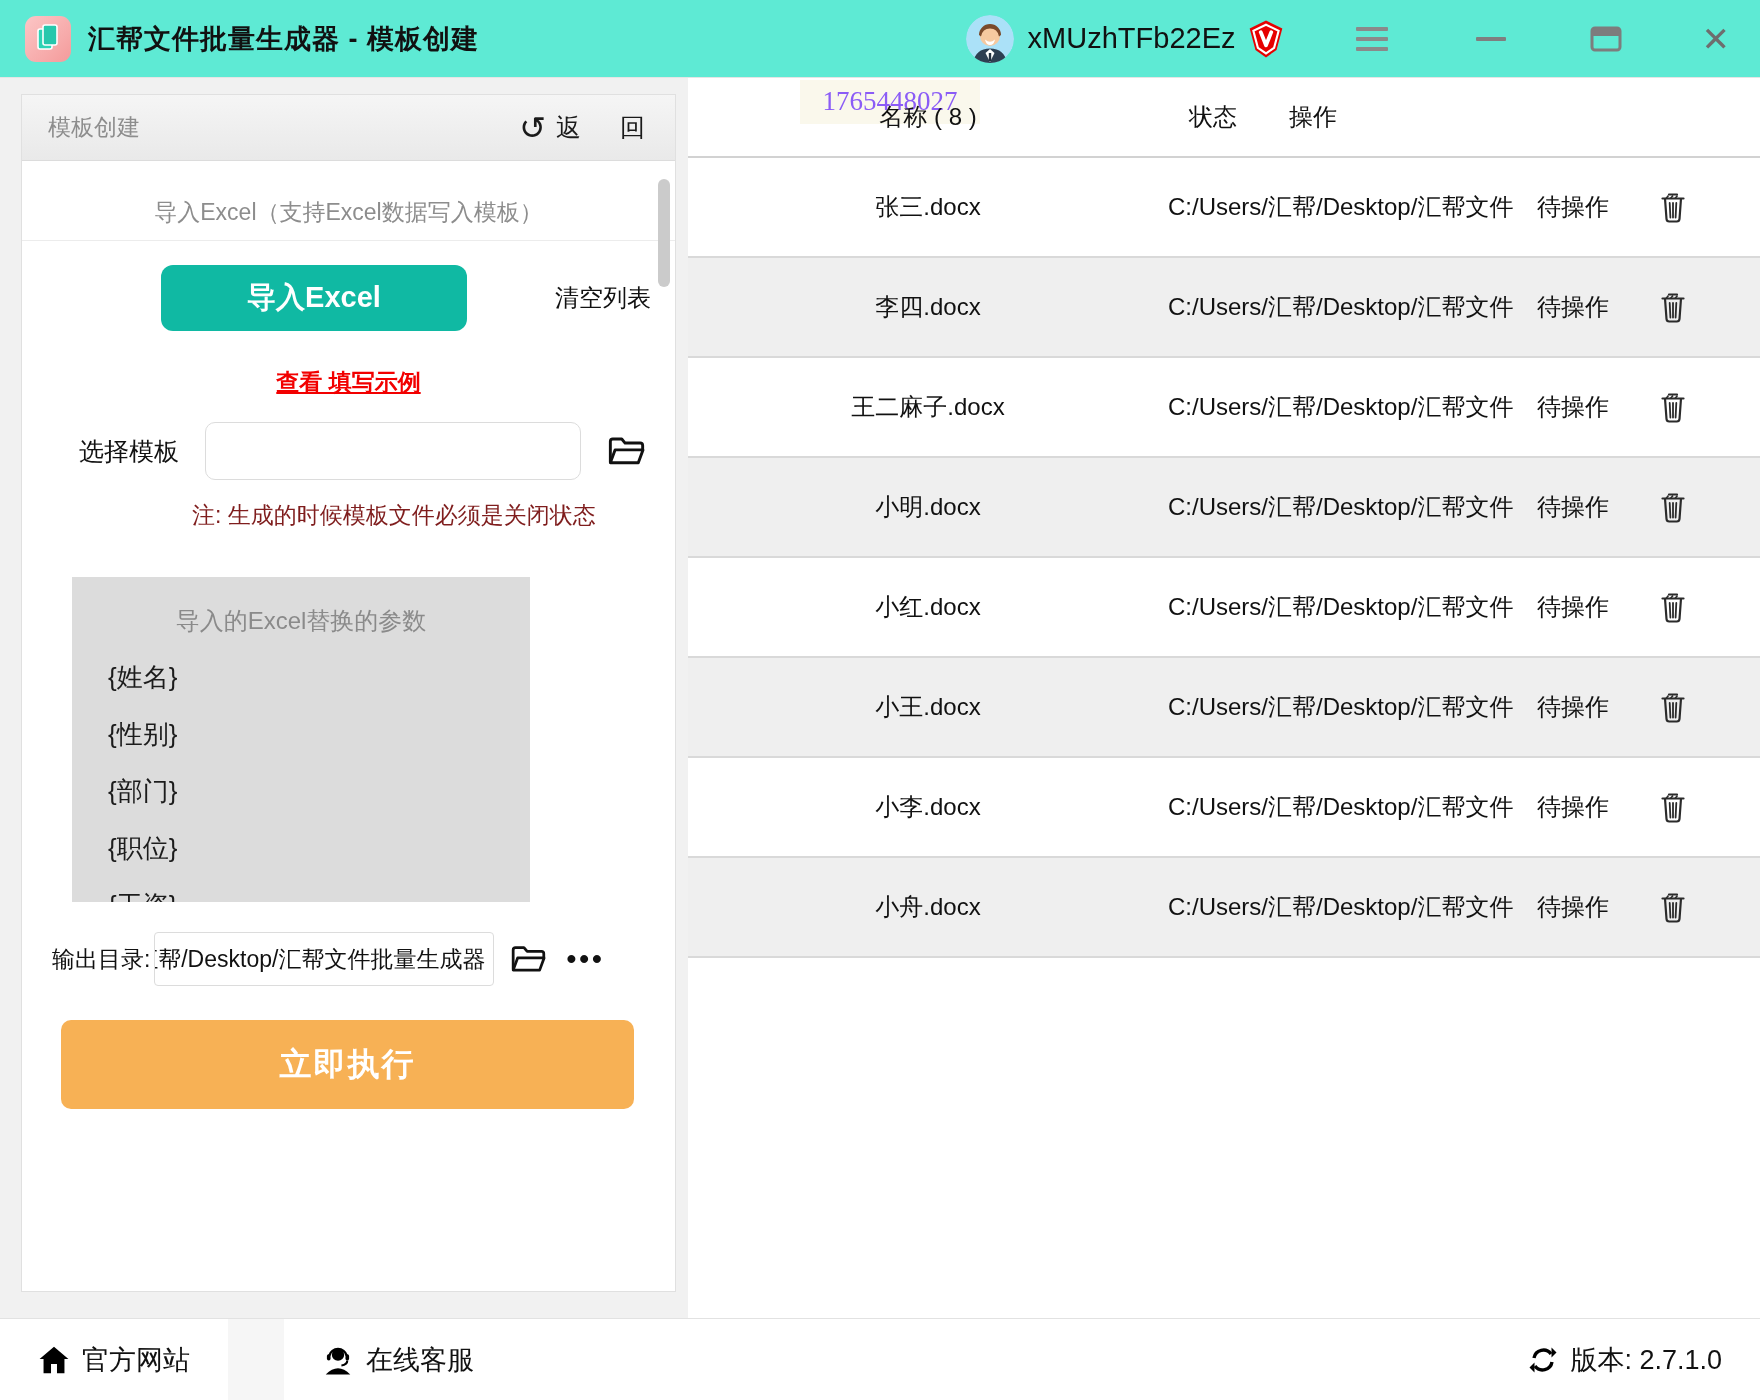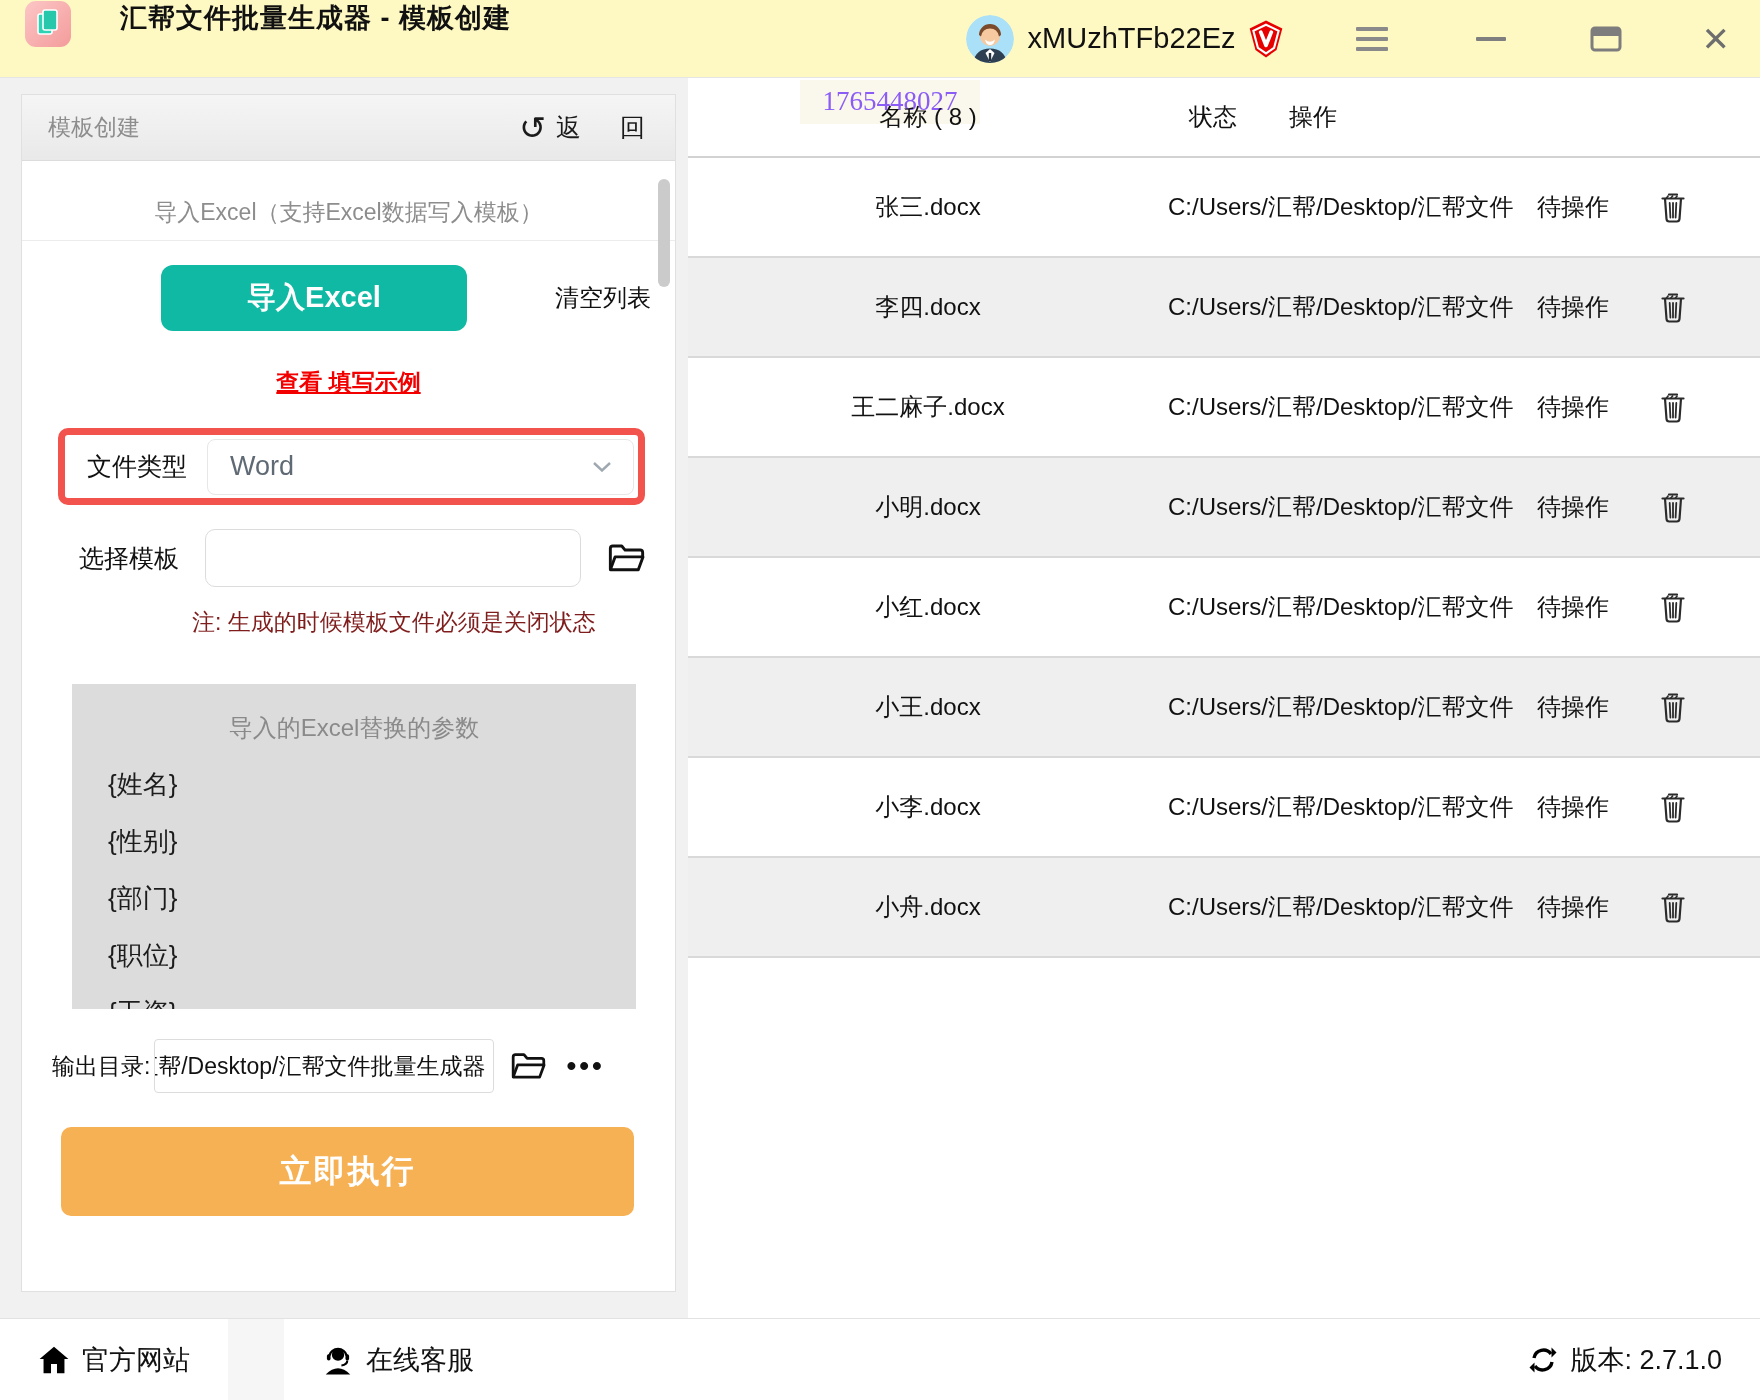--- a/index.html
+++ b/index.html
@@ -1,22 +1,22 @@
 <!DOCTYPE html>
 <html><head>
 <meta charset="utf-8">
 <style>
   * { margin:0; padding:0; box-sizing:border-box; }
   html,body { width:1760px; height:1400px; overflow:hidden; background:#fff;
     font-family:"Liberation Sans", sans-serif; color:#111; }
   .app { display:flex; flex-direction:column; height:1400px; }
 
   
-  .titlebar { height:78px; flex:0 0 78px; display:flex; 
-    padding:0 30px 0 24px; border-bottom:1px solid #e5e5e5; background:#fef9c3;gap:32px; }
+  .titlebar { height:78px; flex:0 0 78px; display:flex; align-items:center;
+    padding:0 30px 0 24px; border-bottom:1px solid #e5e5e5; background:#5eead4; }
   .app-icon { width:48px; height:48px; display:inline-block; }
   .app-title { font-size:27px; font-weight:600; margin-left:16px; letter-spacing:1px; }
   .tb-right { margin-left:auto; display:flex; align-items:center; }
   .avatar { width:48px; height:48px; display:inline-block; }
   .username { font-size:29px; font-weight:500; margin:0 12px 0 14px; }
   .vip { width:36px; height:40px; display:inline-block; cursor:pointer; }
   .menu-btn { margin-left:72px; display:inline-flex; flex-direction:column; gap:6px; cursor:pointer; }
   .menu-btn i { display:block; width:32px; height:4px; background:#8a8a8a; border-radius:1px; }
   .min-btn { margin-left:88px; width:30px; height:4px; background:#7f7f7f; border-radius:1px; cursor:pointer; }
   .max-btn { margin-left:84px; width:32px; height:28px; cursor:pointer; }
@@ -54,21 +54,21 @@
   .select-value { font-size:27px; color:#5f6a75; }
   .select .chev { margin-left:auto; }
 
   .template-row { margin-top:24px; display:flex; align-items:center; padding-left:57px; }
   .tpl-label { font-size:25px; }
   .tpl-input { margin-left:26px; width:376px; height:58px; border:1px solid #dcdcdc;
     border-radius:10px; font-size:23px; padding:0 12px; outline:none; }
   .folder { margin-left:26px; display:inline-block; cursor:pointer; line-height:0; }
   .note { margin-top:20px; margin-left:170px; color:#7f1d1d; font-size:23px; }
 
-  .params { margin:46px 0 0 50px; width:564px; height:325px; background:#dcdcdc;
+  .params { margin:46px 0 0 50px; width:458px; height:325px; background:#dcdcdc;
     overflow:hidden; padding:28px 0 0 36px; }
   .params-title { text-align:center; color:#8a8a8a; font-size:24px; height:44px; padding-right:36px; }
   .param-item { height:57px; display:flex; align-items:center; font-size:26px; color:#1c1c1c; }
 
   .output-row { margin-top:30px; display:flex; align-items:center; padding-left:30px; }
   .out-label { font-size:23px; white-space:nowrap; }
   .out-input { position:relative; margin-left:4px; width:340px; height:54px;
     border:1px solid #dcdcdc; border-radius:4px; overflow:hidden; background:#fff; cursor:text; }
   .out-value { position:absolute; right:8px; top:50%; transform:translateY(-50%);
     white-space:nowrap; font-size:23px; color:#111; }
@@ -186,31 +186,20 @@
 
         <div class="import-row">
           <button class="btn-import">导入Excel</button>
           <span class="clear-list">清空列表</span>
         </div>
 
         <div class="example">
           <a>查看 填写示例</a>
         </div>
 
-        <div class="filetype-box">
-          <span class="ft-label">文件类型</span>
-          <div class="select">
-            <span class="select-value">Word</span>
-            <span class="chev">
-              <svg viewBox="0 0 18 10" width="18" height="10">
-                <polyline points="1,1 9,8.5 17,1" fill="none" stroke="#9fa8b0" stroke-width="2.4"></polyline>
-              </svg>
-            </span>
-          </div>
-        </div>
 
         <div class="template-row">
           <span class="tpl-label">选择模板</span>
           <input class="tpl-input" value="" style="">
           <span class="folder">
             <svg viewBox="0 0 34 28" width="38" height="32">
               <path d="M3 24 V5.5 q0-2.2 2.2-2.2 h8 l3 3.6 h13.5 q2.2 0 2.2 2.2 v3" fill="none" stroke="#111" stroke-width="2.6" stroke-linejoin="round"></path>
               <path d="M3 24.5 l4.2-11.5 h25 l-4.2 11.5 z" fill="none" stroke="#111" stroke-width="2.6" stroke-linejoin="round"></path>
             </svg>
           </span>

